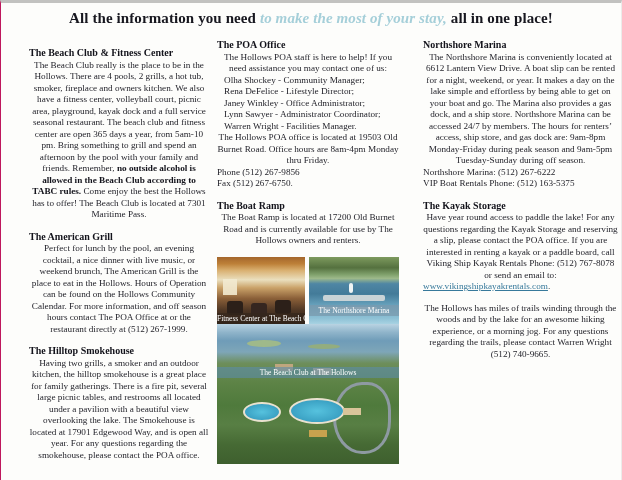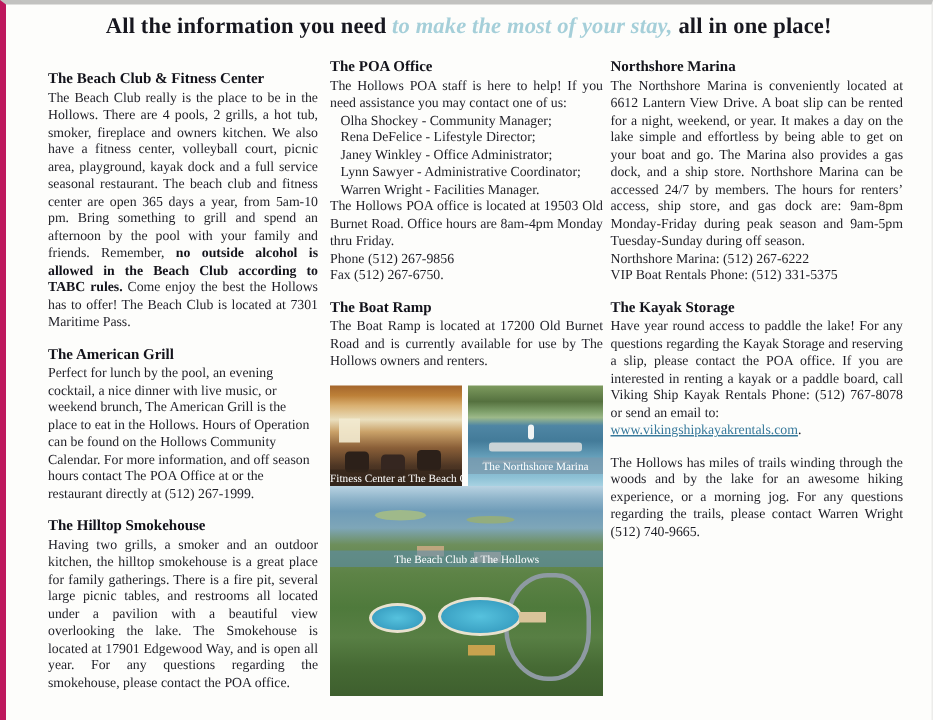--- a/index.html
+++ b/index.html
@@ -1,30 +1,30 @@
 <!DOCTYPE html>
 <html><head>
 <meta charset="utf-8">
 <style>
   html,body{margin:0;padding:0;}
   body{width:622px;height:480px;overflow:hidden;background:#e9e9e7;}
   .page{
     position:relative;width:622px;height:480px;box-sizing:border-box;
-    background:#fdfdfb;border-top:3px solid #c2c2c0;border-left:4px solid #be185d;border-right:1px solid #ececea;
+    background:#fdfdfb;border-top:3px solid #c2c2c0;border-left:1px solid #be185d;border-right:1px solid #ececea;
     font-family:"Liberation Serif","DejaVu Serif",serif;color:#1e1e26;
   }
   .title{position:absolute;top:7px;left:0;right:0;text-align:center;font-size:15px;font-weight:bold;letter-spacing:.1px;color:#17171f;}
   .title .accent{color:#a5cfd9;font-style:italic;}
   .col{position:absolute;top:36px;font-size:9.2px;line-height:11.5px;}
   .col-1{left:28px;width:180px;margin-top:8px;}
   .col-2{left:216px;width:182px;}
-  .col-3{left:403px;width:195px;}
+  .col-3{left:422px;width:195px;}
   .section{margin-bottom:10px;}
   .sec-heading{font-size:10px;font-weight:bold;color:#13131b;margin:0 0 1px 0;}
-  p.body{margin:0;}
+  p.body{margin:0;text-align:center;}
   .justify{text-align:justify;}
   .staff-line{padding-left:7px;}
   a.doc-link{color:#37799b;text-decoration:underline;cursor:pointer;}
   b{color:#13131b;}
   
   .photo-row{display:flex;gap:4px;margin-top:9px;}
   figure.photo{position:relative;margin:0;overflow:hidden;}
   .photo-fitness{width:88px;height:67px;
     background:linear-gradient(180deg,#a4662c 0%,#bd8038 10%,#d9b071 20%,#eadfbe 34%,#caa269 46%,#8a5f38 62%,#4e3624 80%,#30221a 100%);}
   .photo-fitness .window{position:absolute;top:22px;left:6px;width:14px;height:16px;background:#f2ead0;box-shadow:20px 0 0 #efe5c8,40px 0 0 #ead FC8;opacity:.9;}
@@ -69,21 +69,21 @@
     </div>
   </div>
 
   <div class="col col-2">
     <div class="section">
       <div class="sec-heading">The POA Office</div>
       <p class="body justify">The Hollows POA staff is here to help! If you need assistance you may contact one of us:</p>
       <div class="staff-line">Olha Shockey - Community Manager;</div>
       <div class="staff-line">Rena DeFelice - Lifestyle Director;</div>
       <div class="staff-line">Janey Winkley - Office Administrator;</div>
-      <div class="staff-line">Lynn Sawyer - Administrative Coordinator;</div>
+      <div class="staff-line">Lynn Sawyer - Administrator Coordinator;</div>
       <div class="staff-line">Warren Wright - Facilities Manager.</div>
       <p class="body justify">The Hollows POA office is located at 19503 Old Burnet Road. Office hours are 8am-4pm Monday thru Friday.</p>
       <div>Phone (512) 267-9856</div>
       <div>Fax (512) 267-6750.</div>
     </div>
     <div class="section">
       <div class="sec-heading">The Boat Ramp</div>
       <p class="body justify">The Boat Ramp is located at 17200 Old Burnet Road and is currently available for use by The Hollows owners and renters.</p>
     </div>
 
@@ -107,21 +107,21 @@
       <div class="building"></div>
       <figcaption class="cap cap-top-blue">The Beach Club at The Hollows</figcaption>
     </figure>
   </div>
 
   <div class="col col-3">
     <div class="section">
       <div class="sec-heading">Northshore Marina</div>
       <p class="body justify">The Northshore Marina is conveniently located at 6612 Lantern View Drive. A boat slip can be rented for a night, weekend, or year. It makes a day on the lake simple and effortless by being able to get on your boat and go. The Marina also provides a gas dock, and a ship store. Northshore Marina can be accessed 24/7 by members. The hours for renters’ access, ship store, and gas dock are: 9am-8pm Monday-Friday during peak season and 9am-5pm Tuesday-Sunday during off season.</p>
       <div>Northshore Marina: (512) 267-6222</div>
-      <div>VIP Boat Rentals Phone: (512) 331-5375</div>
+      <div>VIP Boat Rentals Phone: (512) 163-5375</div>
     </div>
     <div class="section">
       <div class="sec-heading">The Kayak Storage</div>
       <p class="body justify"><span>Have year round access to paddle the lake! For any questions regarding the Kayak Storage and reserving a slip, please contact the POA office. If you are interested in renting a kayak or a paddle board, call Viking Ship Kayak Rentals Phone: (512) 767-8078 or send an email to:</span></p>
       <div><a class="doc-link">www.vikingshipkayakrentals.com</a><span>.</span></div>
     </div>
     <div class="section">
       <p class="body justify">The Hollows has miles of trails winding through the woods and by the lake for an awesome hiking experience, or a morning jog. For any questions regarding the trails, please contact Warren Wright (512) 740-9665.</p>
     </div>
   </div>

